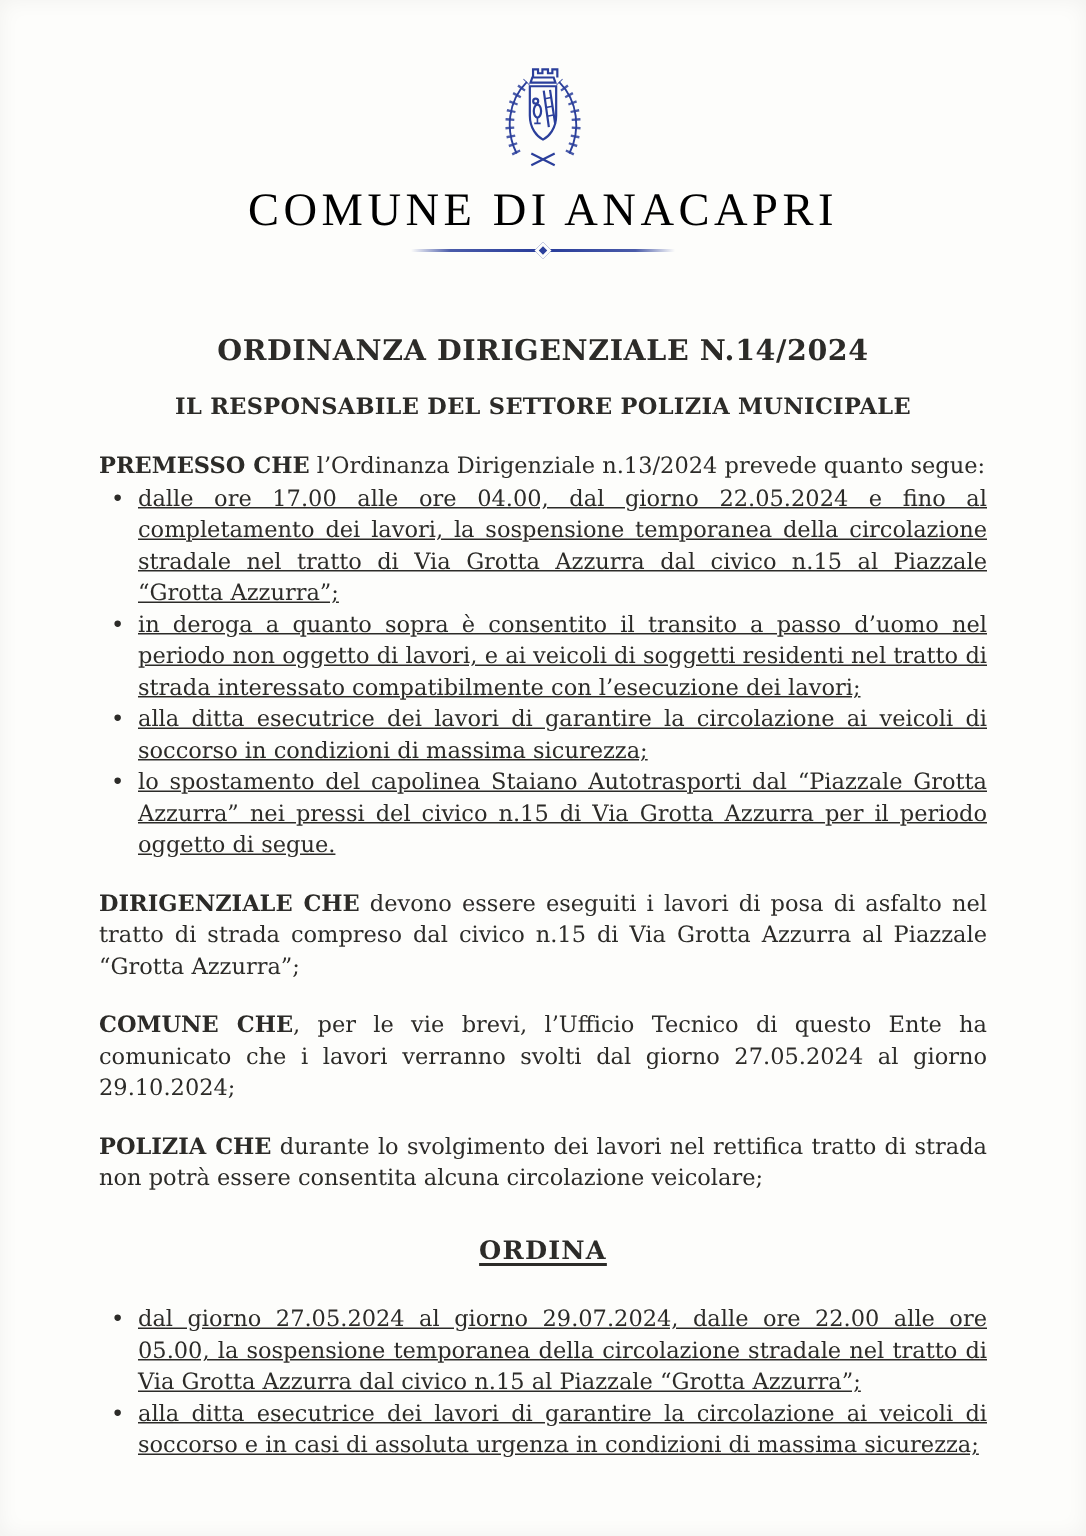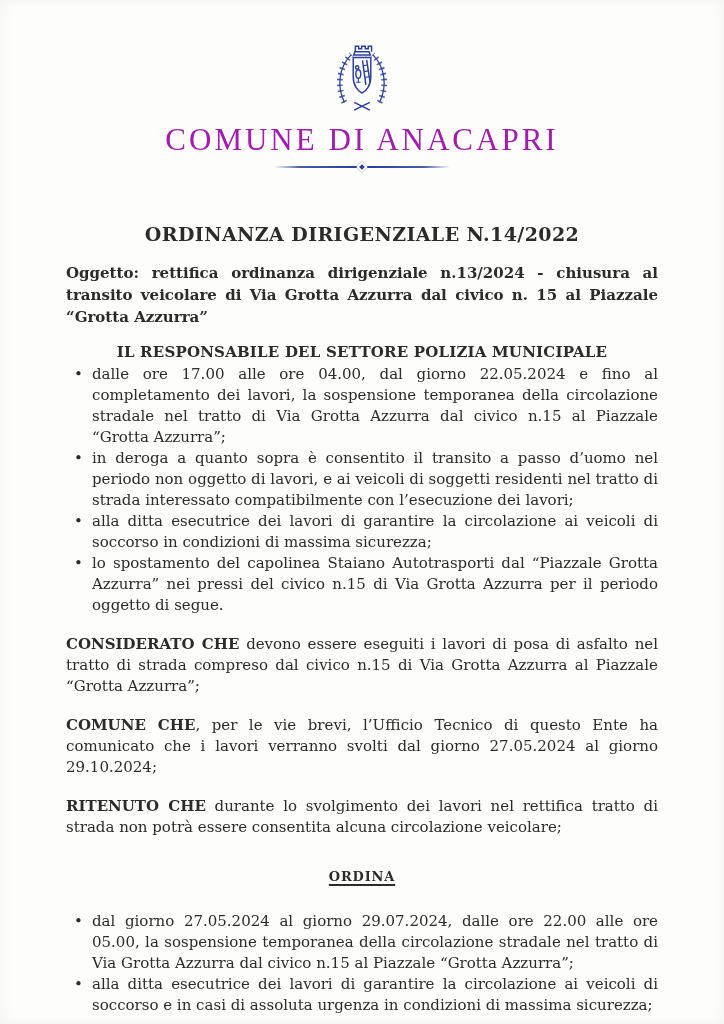--- a/index.html
+++ b/index.html
@@ -17,21 +17,21 @@
   
   .letterhead{padding-top:38px;text-align:center;}
   .crest{color:#2b3f9b;display:inline-block;}
   .municipality{
     margin-top:2px;
     font-family:"Liberation Serif", serif;
     font-weight:400;
     font-size:31px;
     line-height:36px;
     letter-spacing:3px;
-    color:#a21caf;
+    color:#000000;
   }
   .divider{
     position:relative;
     width:176px;height:2px;
     margin:8px auto 0;
     background:linear-gradient(90deg,
       rgba(43,63,155,0) 0%,
       rgba(43,63,155,.85) 15%,
       #2b3f9b 46%, #2b3f9b 54%,
       rgba(43,63,155,.85) 85%,
@@ -74,30 +74,31 @@
   .para{margin:18px 0 0;}
   .para b{font-weight:700;}
   ul.bullets{
     margin:1px 0 0;
     padding:0;
     list-style:none;
   }
   ul.bullets li{
     position:relative;
     padding-left:26px;
+    text-decoration:underline;
   }
   ul.bullets li::before{
     content:"\2022";
     position:absolute;
     left:8px;top:0;
     font-size:15px;
   }
   .ordina-heading{
     margin:28px 0 0;
-    font-size:13px;
+    font-size:17px;
     font-weight:700;
     text-align:center;
     letter-spacing:.8px;
     text-decoration:underline;
     text-underline-offset:3px;
     text-decoration-thickness:1.5px;
   }
   .ordina-list{margin-top:24px !important;}
 </style>
 </head>
@@ -132,39 +133,39 @@
       </g>
     </svg>
 
     <div class="municipality">COMUNE DI ANACAPRI</div>
 
     <div class="divider"></div>
   </header>
 
   <main class="content">
 
-    <h1 class="doc-title">ORDINANZA DIRIGENZIALE N.14/2022</h1>
+    <h1 class="doc-title">ORDINANZA DIRIGENZIALE N.14/2024</h1>
 
-    <p class="subject">Oggetto: rettifica ordinanza dirigenziale n.13/2024 - chiusura al transito veicolare di Via Grotta Azzurra dal civico n. 15 al Piazzale “Grotta Azzurra”</p>
 
     <p class="issuer">IL RESPONSABILE DEL SETTORE POLIZIA MUNICIPALE</p>
 
+    <p class="para"><b>PREMESSO CHE</b><span> l’Ordinanza Dirigenziale n.13/2024 prevede quanto segue:</span></p>
 
     <ul class="bullets">
       <li>dalle ore 17.00 alle ore 04.00, dal giorno 22.05.2024 e fino al completamento dei lavori, la sospensione temporanea della circolazione stradale nel tratto di Via Grotta Azzurra dal civico n.15 al Piazzale “Grotta Azzurra”;</li>
       <li>in deroga a quanto sopra è consentito il transito a passo d’uomo nel periodo non oggetto di lavori, e ai veicoli di soggetti residenti nel tratto di strada interessato compatibilmente con l’esecuzione dei lavori;</li>
       <li>alla ditta esecutrice dei lavori di garantire la circolazione ai veicoli di soccorso in condizioni di massima sicurezza;</li>
       <li>lo spostamento del capolinea Staiano Autotrasporti dal “Piazzale Grotta Azzurra” nei pressi del civico n.15 di Via Grotta Azzurra per il periodo oggetto di segue.</li>
     </ul>
 
-    <p class="para"><b>CONSIDERATO CHE</b><span> devono essere eseguiti i lavori di posa di asfalto nel tratto di strada compreso dal civico n.15 di Via Grotta Azzurra al Piazzale “Grotta Azzurra”;</span></p>
+    <p class="para"><b>DIRIGENZIALE CHE</b><span> devono essere eseguiti i lavori di posa di asfalto nel tratto di strada compreso dal civico n.15 di Via Grotta Azzurra al Piazzale “Grotta Azzurra”;</span></p>
 
     <p class="para"><b>COMUNE CHE</b><span>, per le vie brevi, l’Ufficio Tecnico di questo Ente ha comunicato che i lavori verranno svolti dal giorno 27.05.2024 al giorno 29.10.2024;</span></p>
 
-    <p class="para"><b>RITENUTO CHE</b><span> durante lo svolgimento dei lavori nel rettifica tratto di strada non potrà essere consentita alcuna circolazione veicolare;</span></p>
+    <p class="para"><b>POLIZIA CHE</b><span> durante lo svolgimento dei lavori nel rettifica tratto di strada non potrà essere consentita alcuna circolazione veicolare;</span></p>
 
     <h2 class="ordina-heading">ORDINA</h2>
 
     <ul class="bullets ordina-list">
       <li>dal giorno 27.05.2024 al giorno 29.07.2024, dalle ore 22.00 alle ore 05.00, la sospensione temporanea della circolazione stradale nel tratto di Via Grotta Azzurra dal civico n.15 al Piazzale “Grotta Azzurra”;</li>
       <li>alla ditta esecutrice dei lavori di garantire la circolazione ai veicoli di soccorso e in casi di assoluta urgenza in condizioni di massima sicurezza;</li>
 
     </ul>
 
   </main>

